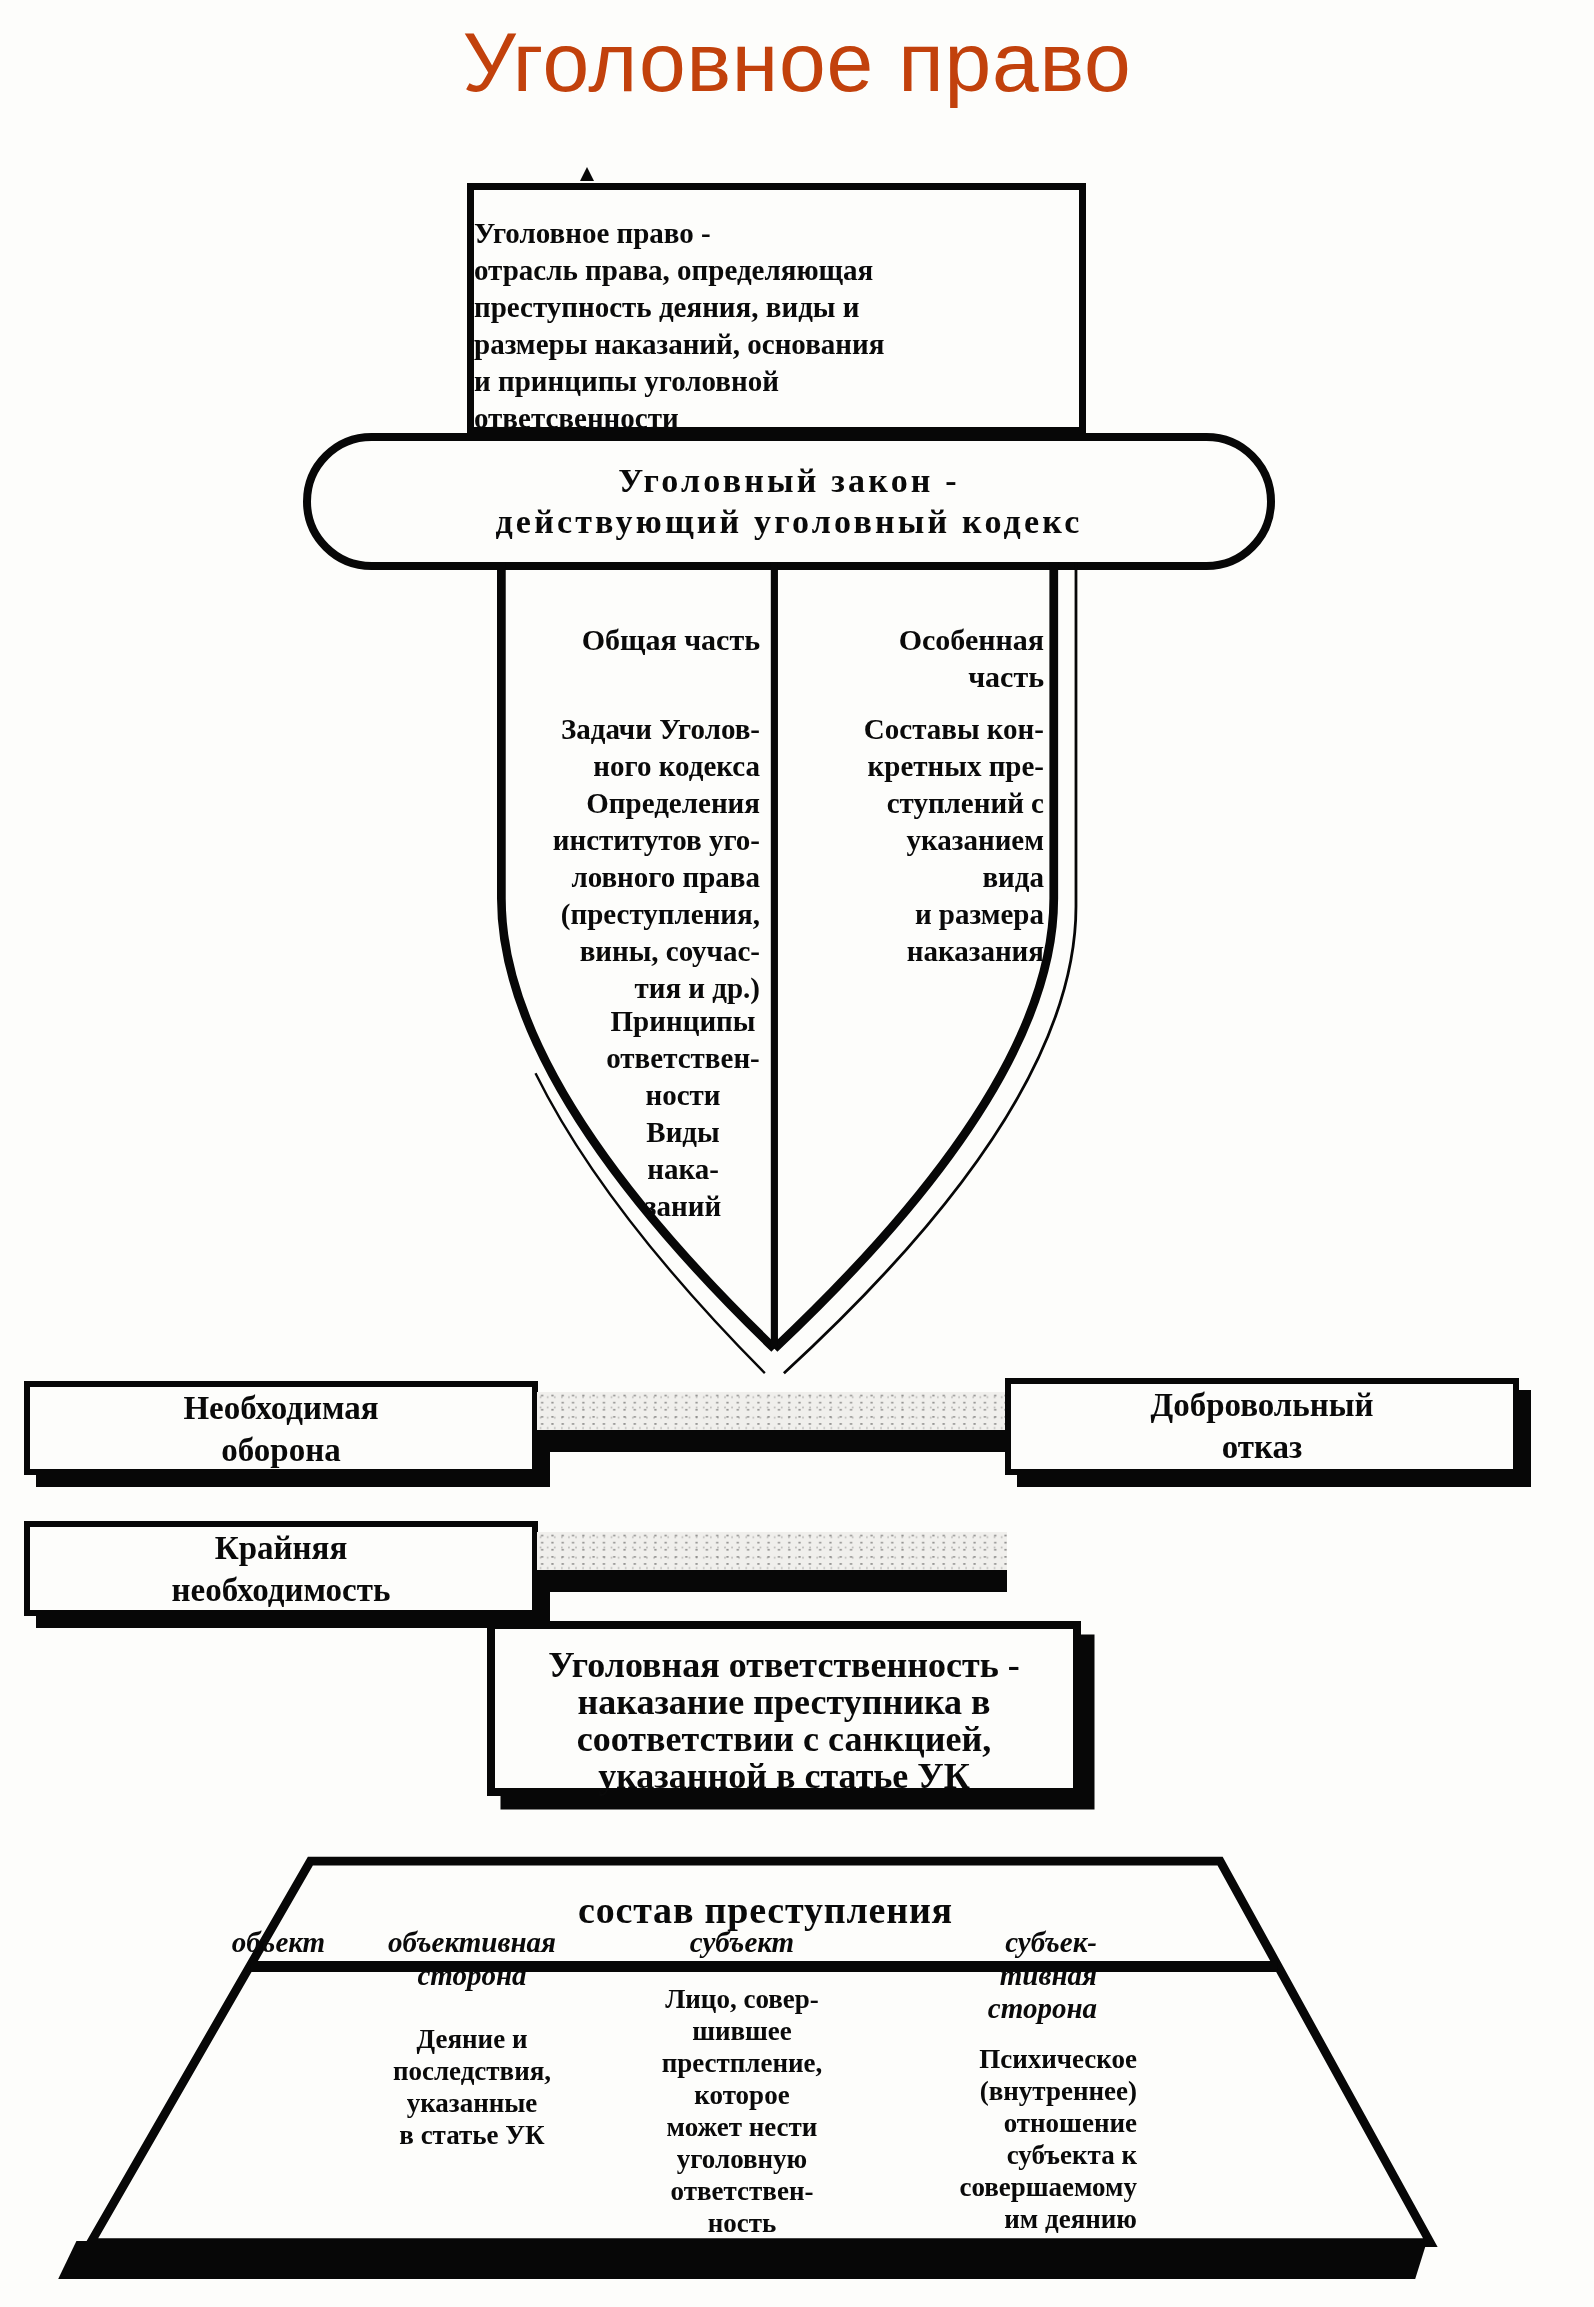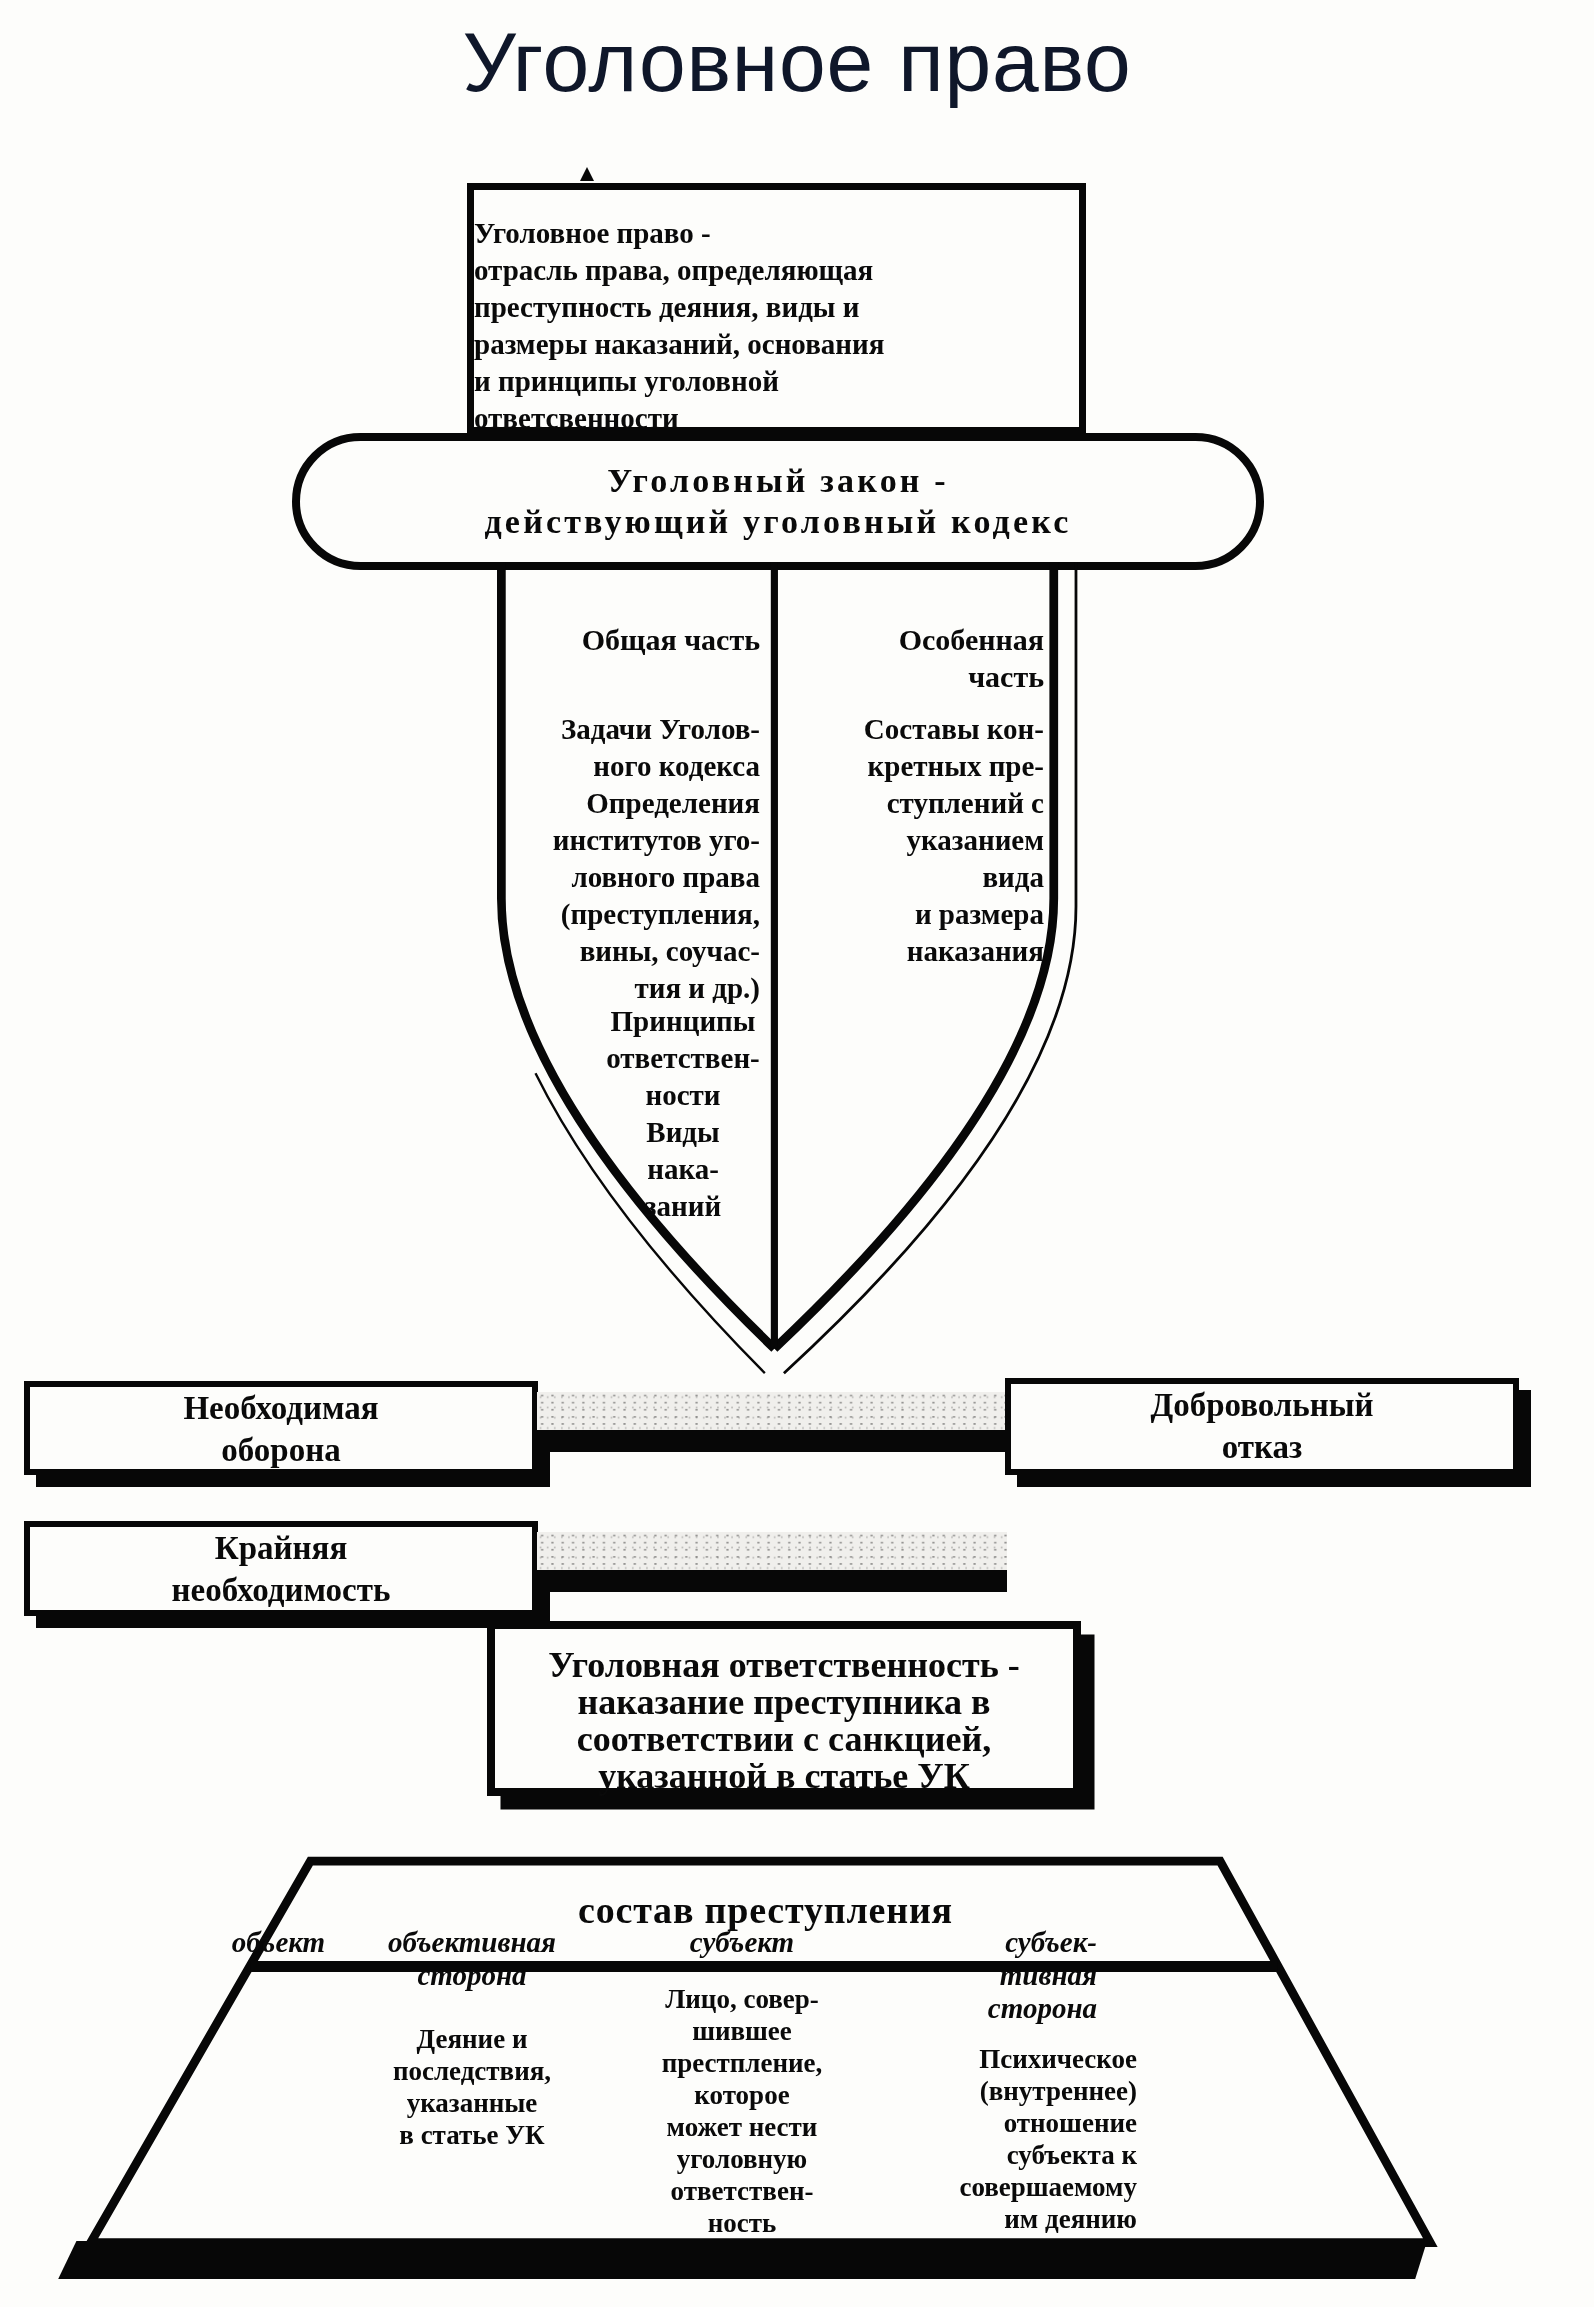--- a/index.html
+++ b/index.html
@@ -10,38 +10,38 @@
     font-family:"Liberation Serif","DejaVu Serif",serif;
     color:#0a0a0a;
     overflow:hidden;
   }
   .abs{position:absolute;}
   
   .title{
     position:absolute;left:0;top:14.3px;width:100%;
     text-align:center;margin:0;
     font-family:"Liberation Sans","DejaVu Sans",sans-serif;
-    font-weight:400;font-size:84px;letter-spacing:0.8px;color:#0f172a;
+    font-weight:400;font-size:84px;letter-spacing:0.8px;color:#c2410c;
   }
   
   .def-box{
     left:467px;top:183px;width:619px;height:251px;box-sizing:border-box;
     border:7.1px solid #070707;background:#fdfdfb;
     text-align:left;font-size:29px;line-height:37px;font-weight:600;
     padding-top:25.4px;
   }
   .def-box .bold-line{font-weight:700;}
   .up-arrow{
     left:580px;top:167px;width:0;height:0;
     border-left:7.1px solid transparent;border-right:7.1px solid transparent;
     border-bottom:14.3px solid #070707;
   }
   
   .law-box{
-    left:292px;top:433px;width:972px;height:137px;box-sizing:border-box;
+    left:303px;top:433px;width:972px;height:137px;box-sizing:border-box;
     border:8px solid #070707;border-radius:73px;background:#fdfdfb;
     text-align:center;font-size:34px;line-height:41px;font-weight:600;
     letter-spacing:3.2px;padding-top:19px;
   }
   
   .shield-h{font-weight:700;font-size:30px;line-height:37px;}
   .shield-t{font-weight:600;font-size:29px;line-height:37px;}
   .al-r{text-align:right;} .al-c{text-align:center;} .al-l{text-align:right;}
   
   .ex-box{

